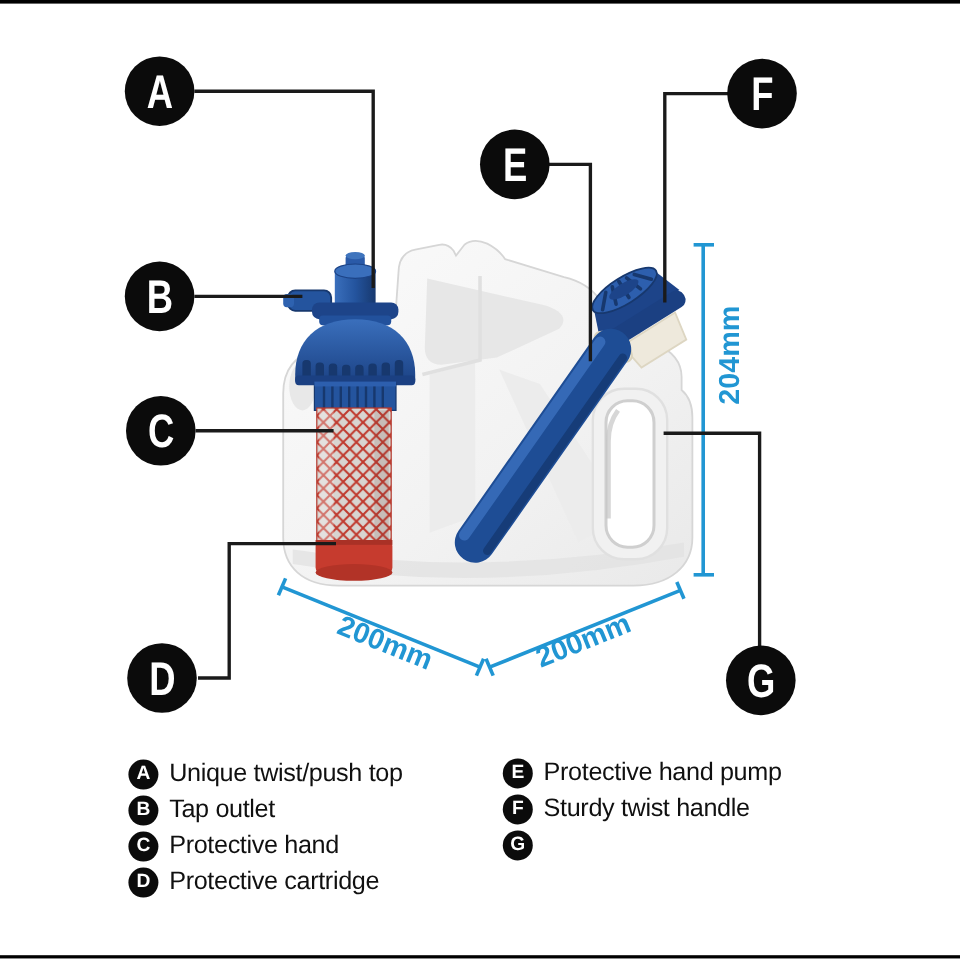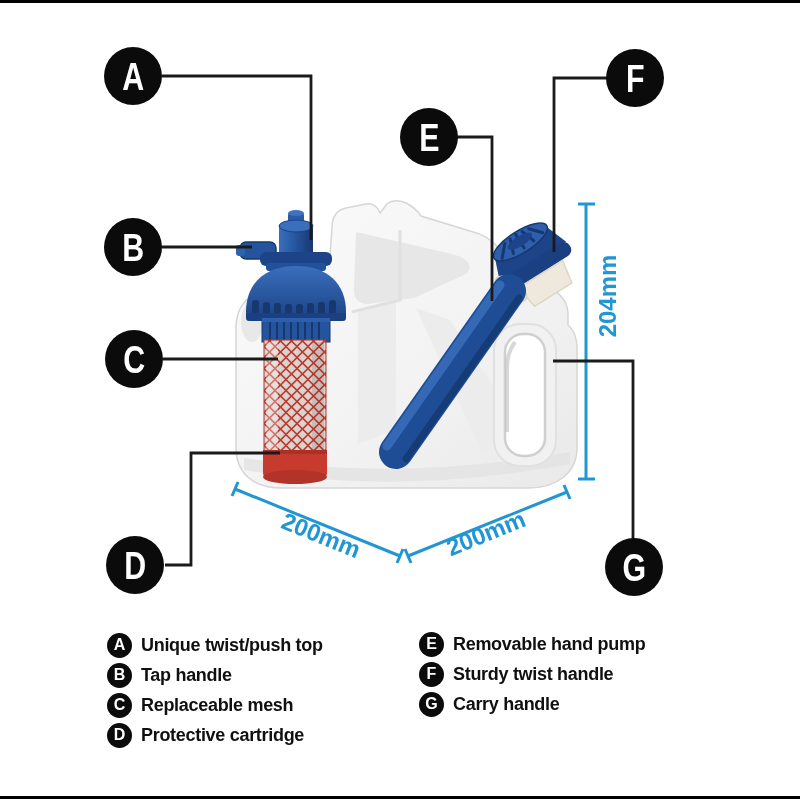--- a/index.html
+++ b/index.html
@@ -18,21 +18,21 @@
   .m-e{left:400px;top:108px;}
   .m-f{left:606px;top:49px;}
   .m-g{left:605px;top:538px;}
   .legend-col{position:absolute;display:flex;flex-direction:column;}
   .legend-col.left{left:107px;top:630px;}
   .legend-col.right{left:419px;top:629px;}
   .legend-row{display:flex;align-items:center;height:30px;gap:9px;}
   .legend-key{width:25px;height:25px;border-radius:50%;background:#0b0b0b;color:#fff;
               font-size:16px;font-weight:700;display:flex;align-items:center;
               justify-content:center;flex:0 0 25px;line-height:1;}
-  .legend-label{font-size:18px;font-weight:700;color:#101010;white-space:nowrap;
+  .legend-label{font-size:21px;font-weight:400;color:#101010;white-space:nowrap;
                 letter-spacing:-0.3px;}
 </style>
 </head>
 <body>
 
 <div id="stage">
   <div class="edge-bar" style="top:0"></div>
   <div class="edge-bar" style="top:796px"></div>
 
   <svg id="art" width="800" height="799" viewBox="0 0 800 799">
@@ -203,38 +203,37 @@
       <span>G</span>
     </div>
 
   <div class="legend-col left">
     <div class="legend-row">
       <span class="legend-key">A</span>
       <span class="legend-label">Unique twist/push top</span>
     </div>
     <div class="legend-row">
       <span class="legend-key">B</span>
-      <span class="legend-label">Tap handle</span>
+      <span class="legend-label">Tap outlet</span>
     </div>
     <div class="legend-row">
       <span class="legend-key">C</span>
-      <span class="legend-label">Replaceable mesh</span>
+      <span class="legend-label">Protective hand</span>
     </div>
     <div class="legend-row">
       <span class="legend-key">D</span>
       <span class="legend-label">Protective cartridge</span>
     </div>
   </div>
   <div class="legend-col right">
     <div class="legend-row">
       <span class="legend-key">E</span>
-      <span class="legend-label">Removable hand pump</span>
+      <span class="legend-label">Protective hand pump</span>
     </div>
     <div class="legend-row">
       <span class="legend-key">F</span>
       <span class="legend-label">Sturdy twist handle</span>
     </div>
     <div class="legend-row">
       <span class="legend-key">G</span>
-      <span class="legend-label">Carry handle</span>
     </div>
   </div>
 </div>
 
 </body></html>

